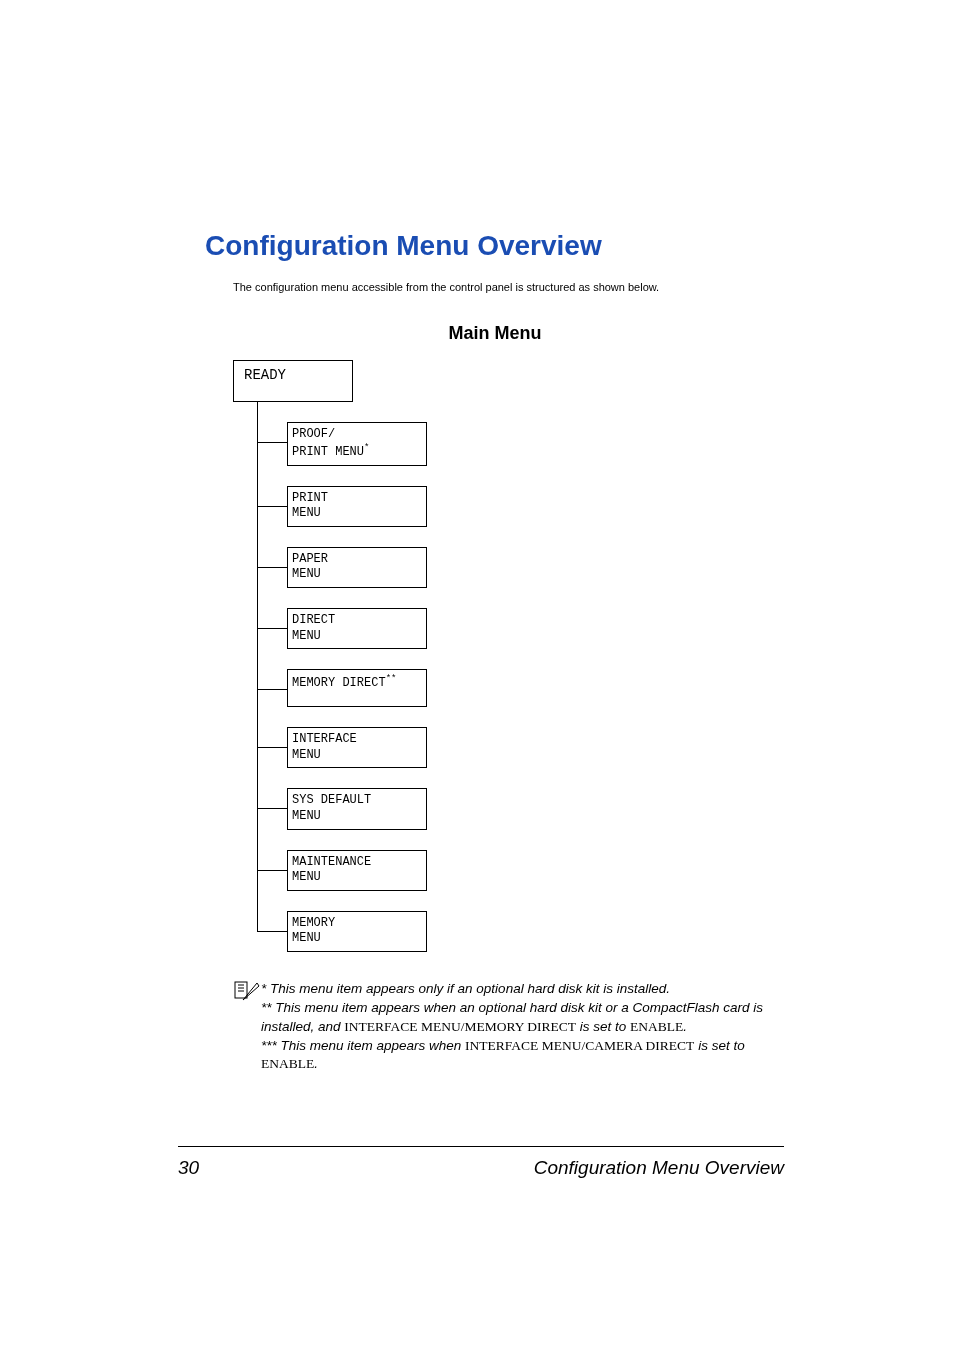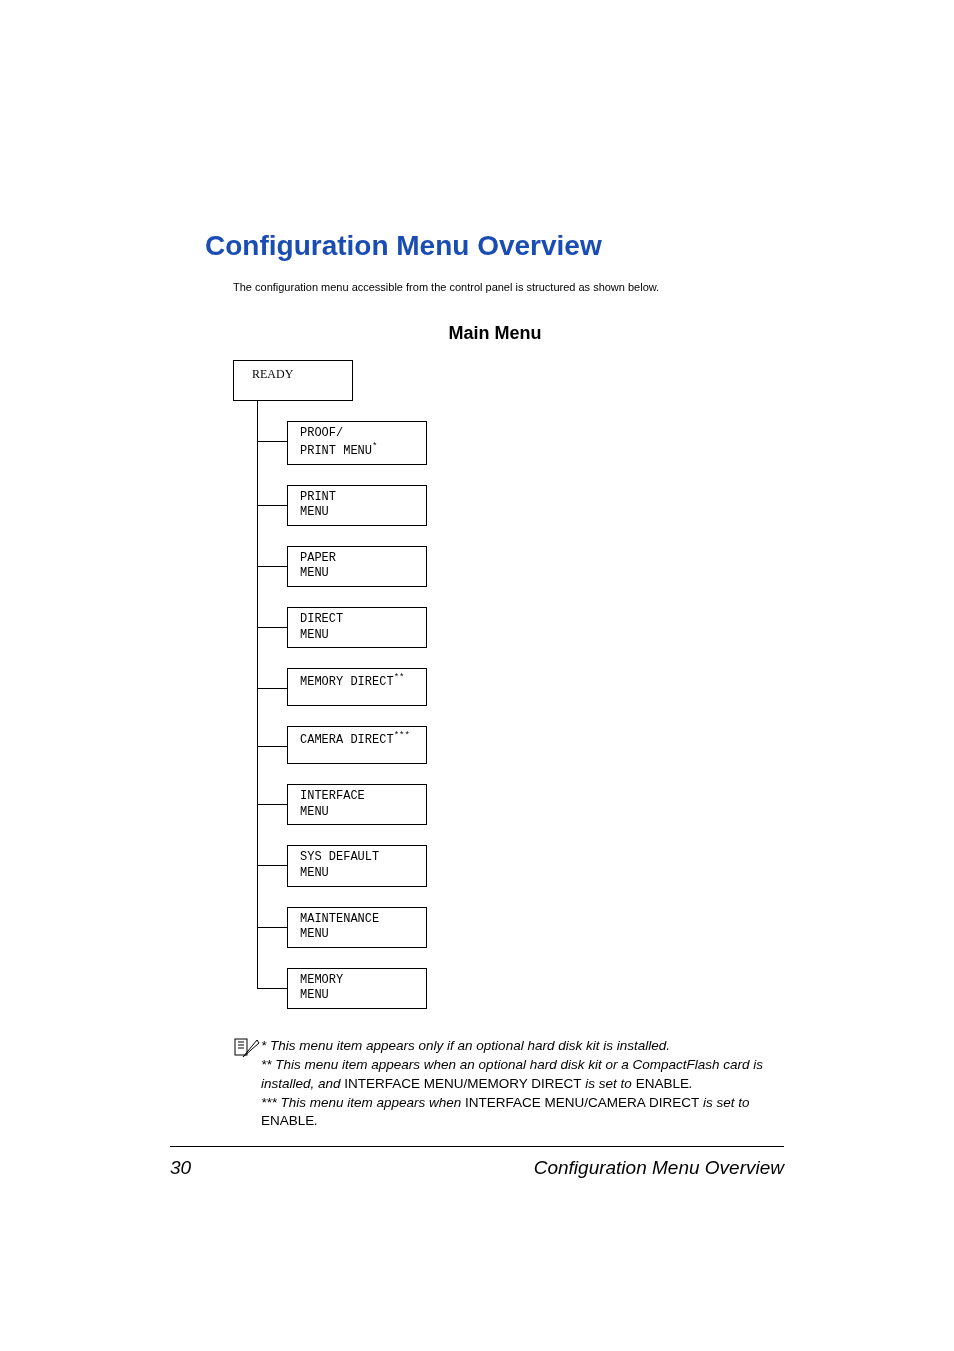--- a/index.html
+++ b/index.html
@@ -29,24 +29,24 @@
       margin-left: 28px;
       margin-bottom: 28px;
     }
     .heading-2 {
       font-size: 18px;
       font-weight: bold;
       margin-bottom: 16px;
       text-align: center;
     }
     .ready-box {
-      font-family: Liberation Serif, serif;
-      font-size: 12px;
+      font-family: Liberation Mono, monospace;
+      font-size: 14px;
       border: 1px solid #000;
-      padding: 6px 10px 18px 18px;
+      padding: 6px 10px 18px 10px;
       width: 120px;
       margin-left: 28px;
     }
     .tree {
       margin-left: 52px;
       margin-top: 0;
     }
     .tree-item {
       position: relative;
       padding-top: 20px;
@@ -70,21 +70,21 @@
       left: 0;
       top: 40px;
       width: 30px;
       height: 1px;
       background: #000;
     }
     .menu-box {
       font-family: "Courier New", monospace;
       font-size: 12px;
       border: 1px solid #000;
-      padding: 4px 12px;
+      padding: 4px 4px;
       width: 140px;
       min-height: 38px;
       display: flex;
       flex-direction: column;
       justify-content: flex-start;
       line-height: 1.3;
     }
     .menu-box .sup { font-size: 9px; vertical-align: super; }
     .note-block {
       display: flex;
@@ -95,27 +95,27 @@
       flex: 0 0 26px;
       position: relative;
       height: 22px;
     }
     .note-text {
       font-size: 13.5px;
       font-style: italic;
       line-height: 1.4;
     }
     .mono-inline {
-      font-family: Liberation Sans, sans-serif;
+      font-family: Liberation Serif, serif;
       font-style: normal;
       margin-top: 15px;
     }
     .footer-block {
       position: absolute;
-      left: 170px;
+      left: 178px;
       right: 170px;
       bottom: 172px;
     }
     .footer-rule {
       border: none;
       border-top: 1.5px solid #000;
       margin-bottom: 10px;
     }
     .footer-row {
       display: flex;
@@ -165,25 +165,20 @@
     </div>
     <div class="tree-item">
       <div class="menu-box">
         <span>DIRECT</span>
         <span>MENU</span>
       </div>
     </div>
     <div class="tree-item">
       <div class="menu-box">
         <span><span>MEMORY DIRECT</span><span class="sup">**</span></span>
-      </div>
-    </div>
-    <div class="tree-item">
-      <div class="menu-box">
-        <span><span>CAMERA DIRECT</span><span class="sup">***</span></span>
       </div>
     </div>
     <div class="tree-item">
       <div class="menu-box">
         <span>INTERFACE</span>
         <span>MENU</span>
       </div>
     </div>
     <div class="tree-item">
       <div class="menu-box">

